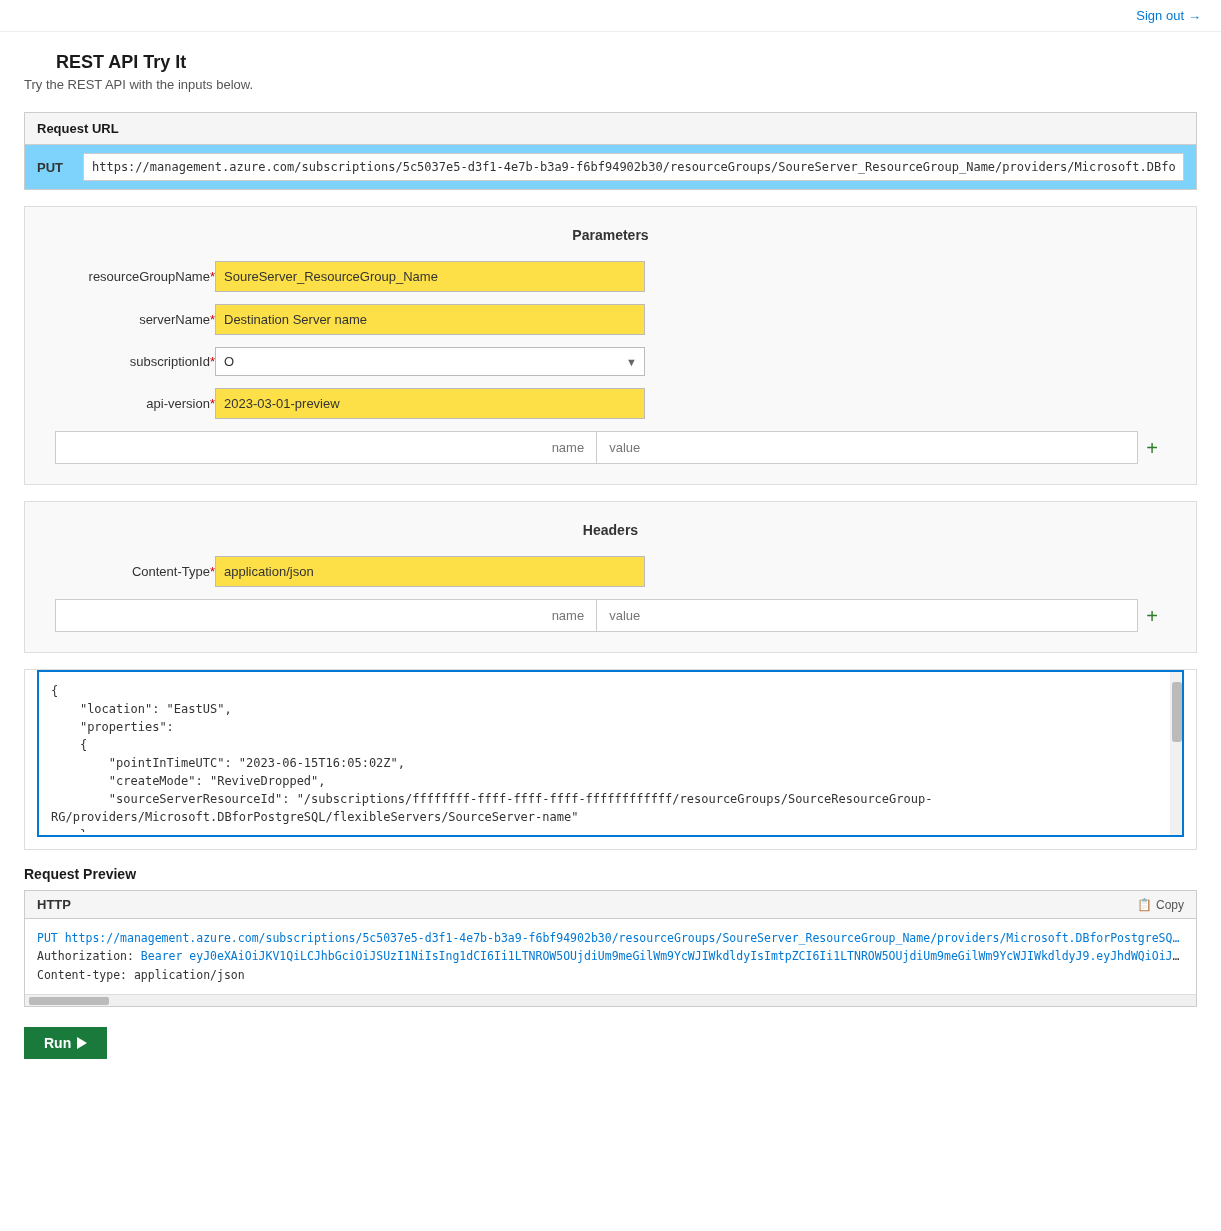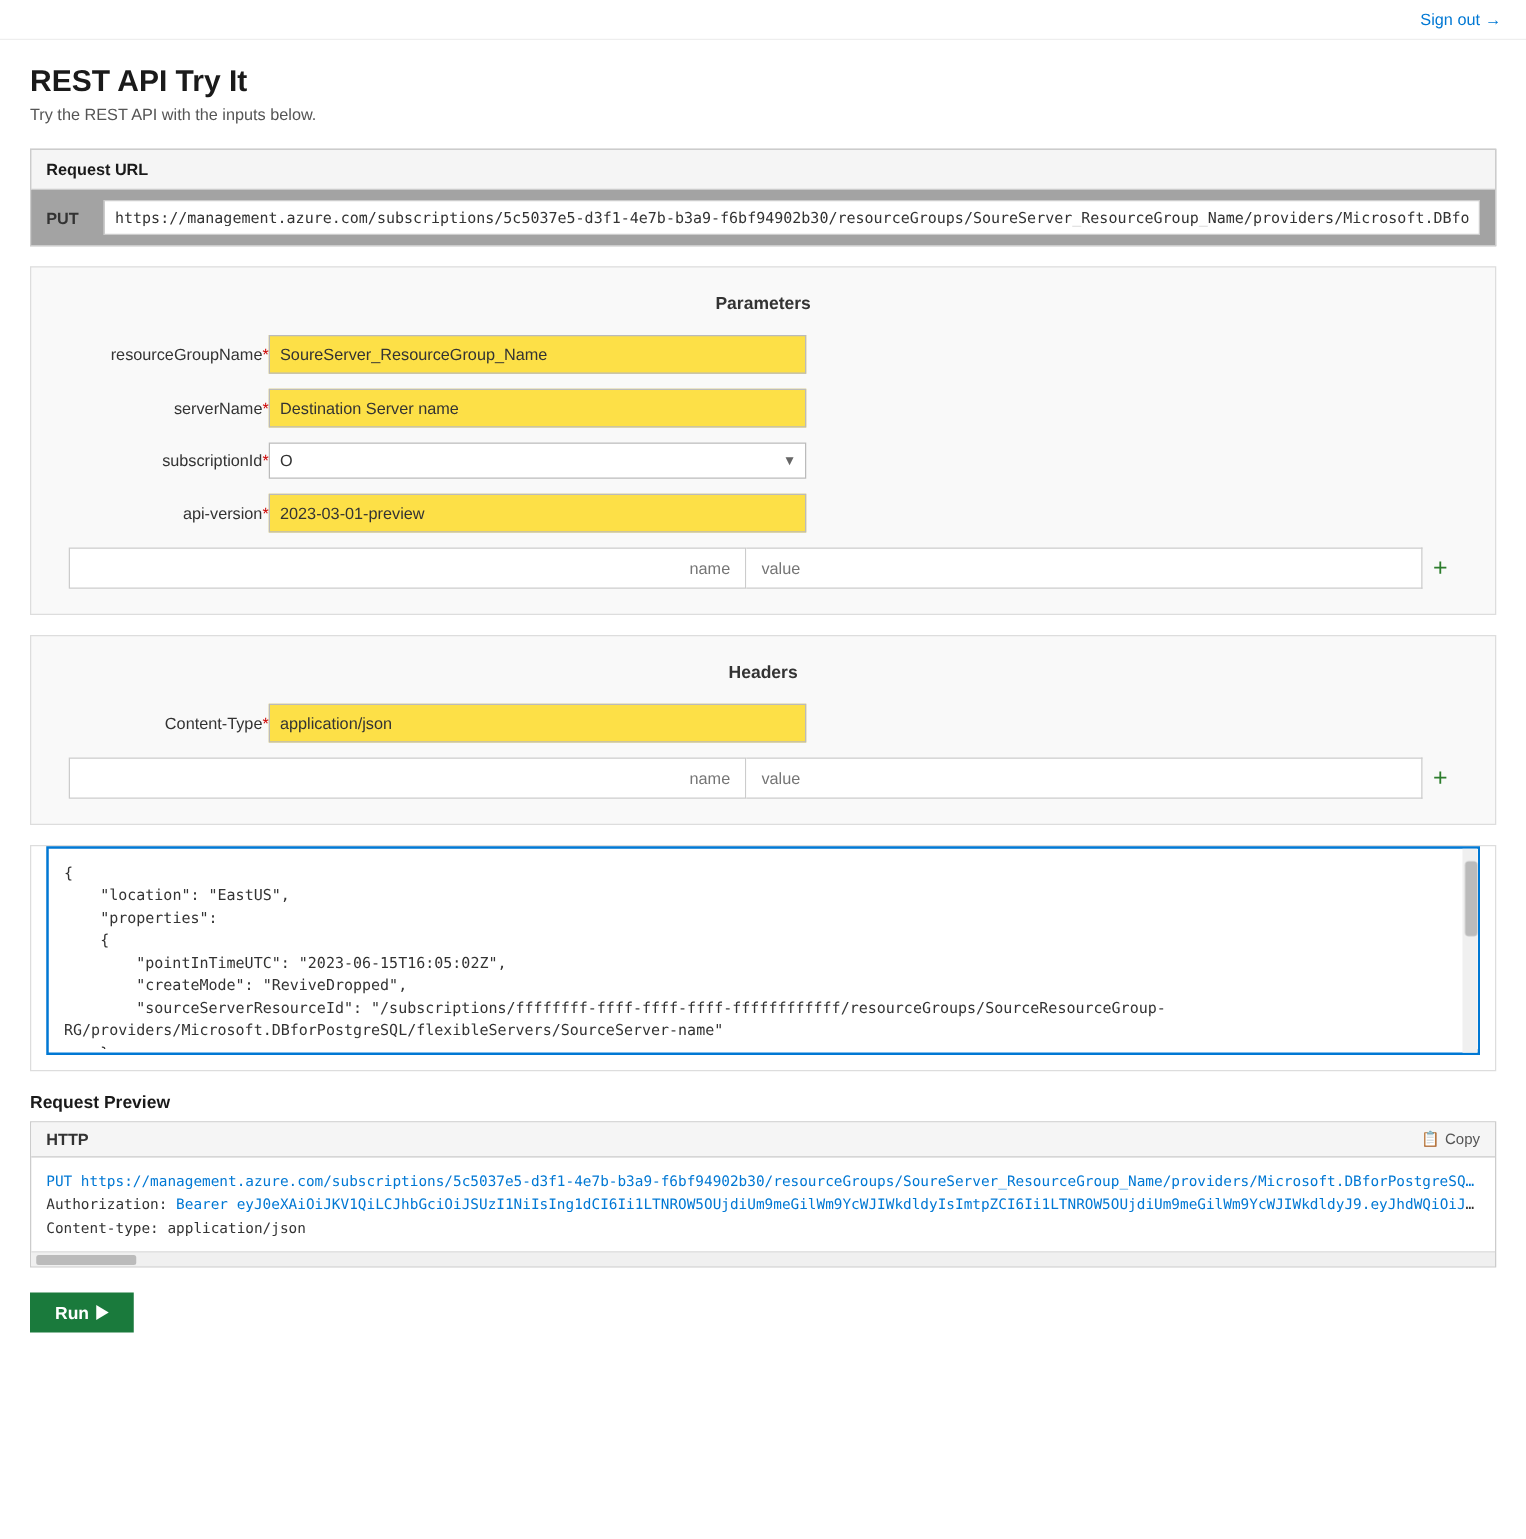--- a/index.html
+++ b/index.html
@@ -27,33 +27,34 @@
       text-decoration: none;
       font-size: 13px;
       display: flex;
       align-items: center;
       gap: 4px;
     }
     .main-content {
       padding: 20px 24px;
     }
     .page-title {
-      font-size: 24px;
+      font-size: 18px;
       font-weight: 600;
       color: #1a1a1a;
       margin-bottom: 4px;
+      margin-left: 32px;
     }
     .page-subtitle {
       font-size: 13px;
       color: #555;
       margin-bottom: 20px;
     }
     .section-box {
       border: 1px solid #ccc;
-      background: #a3a3a3;
+      background: #7dd3fc;
       margin-bottom: 16px;
     }
     .section-label {
       font-size: 13px;
       font-weight: 600;
       padding: 8px 12px;
       background: #f5f5f5;
       border-bottom: 1px solid #ccc;
       color: #1a1a1a;
     }
@@ -247,21 +248,21 @@
       color: #1a1a1a;
       margin-bottom: 8px;
     }
     .preview-box {
       border: 1px solid #ccc;
       background: #fff;
     }
     .preview-header {
       display: flex;
       justify-content: space-between;
-      align-items: flex-start;
+      align-items: center;
       padding: 6px 12px;
       background: #f5f5f5;
       border-bottom: 1px solid #ccc;
     }
     .preview-http-label {
       font-size: 13px;
       font-weight: 600;
       color: #333;
     }
     .copy-btn {

